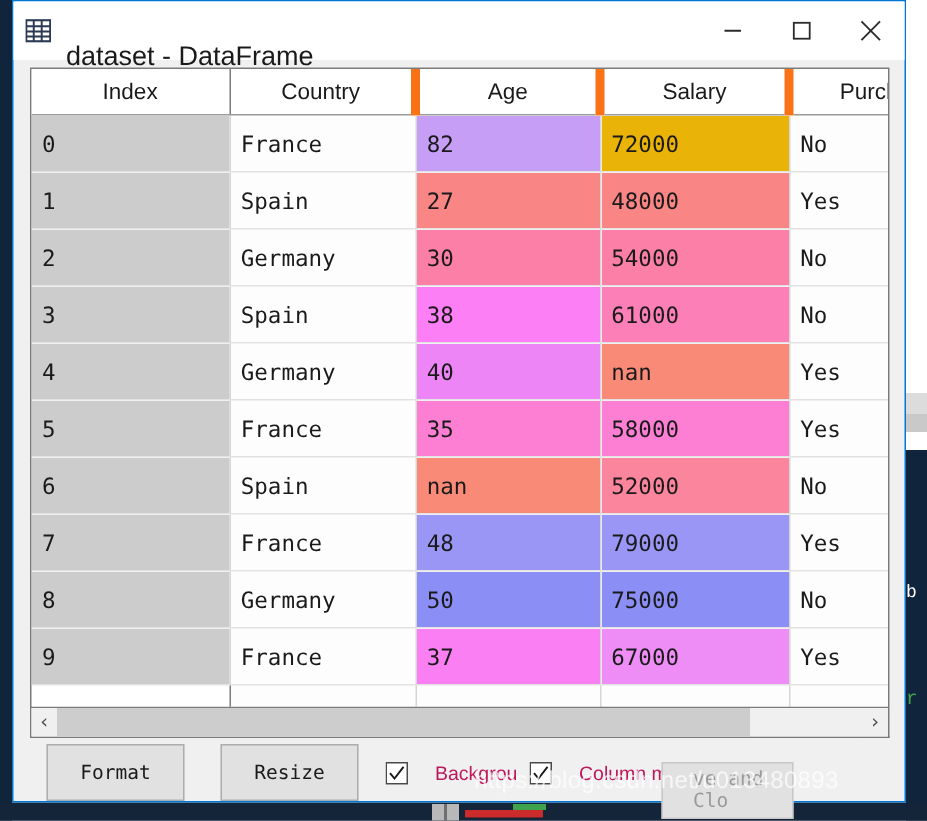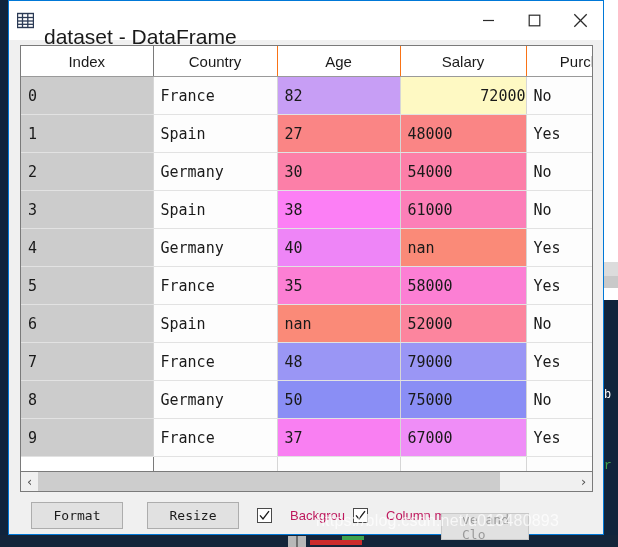--- a/index.html
+++ b/index.html
@@ -115,21 +115,21 @@
     align-items: center;
   }
   #app-icon {
     margin-left: 8px;
     width: 17px;
     height: 17px;
     flex: 0 0 auto;
   }
   #title-text {
     margin-left: 10px;
-    font-size: 21px;
+    font-size: 18px;
     color: #1a1a1a;
     font-family: "Liberation Sans", sans-serif;
     white-space: nowrap;
     margin-top: 33px;
   }
   .winbtn {
     position: absolute;
     top: 0;
     width: 46px;
     height: 39px;
@@ -156,21 +156,21 @@
   }
   table.grid {
     border-collapse: collapse;
     table-layout: fixed;
     width: 616px;
     font-family: "DejaVu Sans Mono", "Liberation Mono", monospace;
   }
   table.grid th {
     height: 30px;
     background: #ffffff;
-    border-right: 1px solid #f97316;
+    border-right: 6px solid #f97316;
     border-bottom: 1px solid #9a9a9a;
     font-family: "Liberation Sans", sans-serif;
     font-size: 15px;
     font-weight: normal;
     color: #1a1a1a;
     text-align: center;
     padding: 0;
   }
   table.grid th.th-index {
     border-right: 1px solid #7a7a7a;
@@ -237,21 +237,21 @@
   #toolbar {
     position: absolute;
     left: 0;
     top: 495px;
     width: 594px;
     height: 38px;
     display: flex;
     align-items: center;
   }
   .tbtn {
-    height: 27px;
+    height: 38px;
     box-sizing: border-box;
     background: #e1e1e1;
     border: 1px solid #adadad;
     font-family: "DejaVu Sans Mono", "Liberation Mono", monospace;
     font-size: 13px;
     color: #1a1a1a;
     display: flex;
     align-items: center;
     justify-content: center;
   }
@@ -379,21 +379,21 @@
           <th>Age</th>
           <th>Salary</th>
           <th>Purch.</th>
         </tr>
       </thead>
       <tbody id="grid-body">
           <tr>
             <td class="idx">0</td>
             <td class="plain">France</td>
             <td class="" style="background: rgb(199, 158, 245);">82</td>
-            <td class="" style="background: #fef9c3; text-align: right;">72000</td>
+            <td class="" style="background: #eab308;">72000</td>
             <td class="plain">No</td>
           </tr>
           <tr>
             <td class="idx">1</td>
             <td class="plain">Spain</td>
             <td class="" style="background: rgb(250, 133, 133);">27</td>
             <td class="" style="background: rgb(250, 133, 133);">48000</td>
             <td class="plain">Yes</td>
           </tr>
           <tr>

